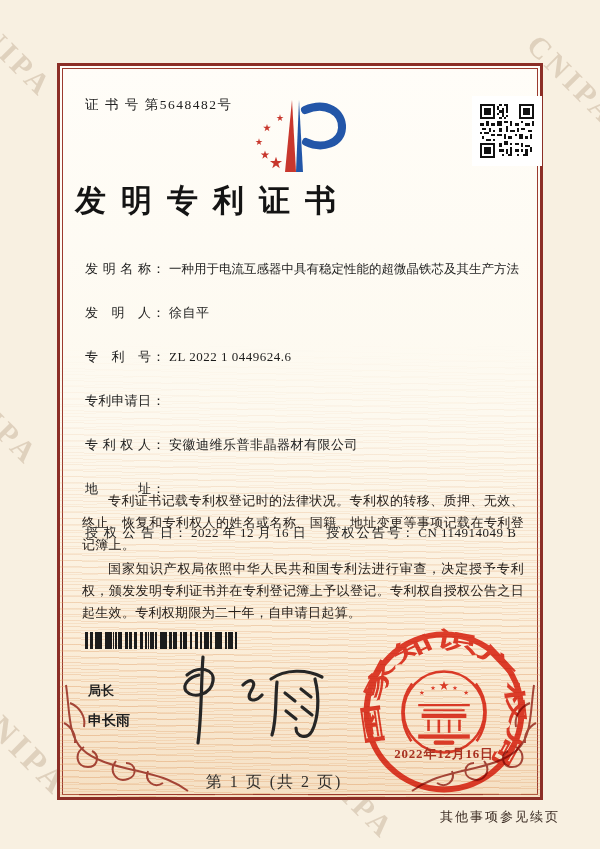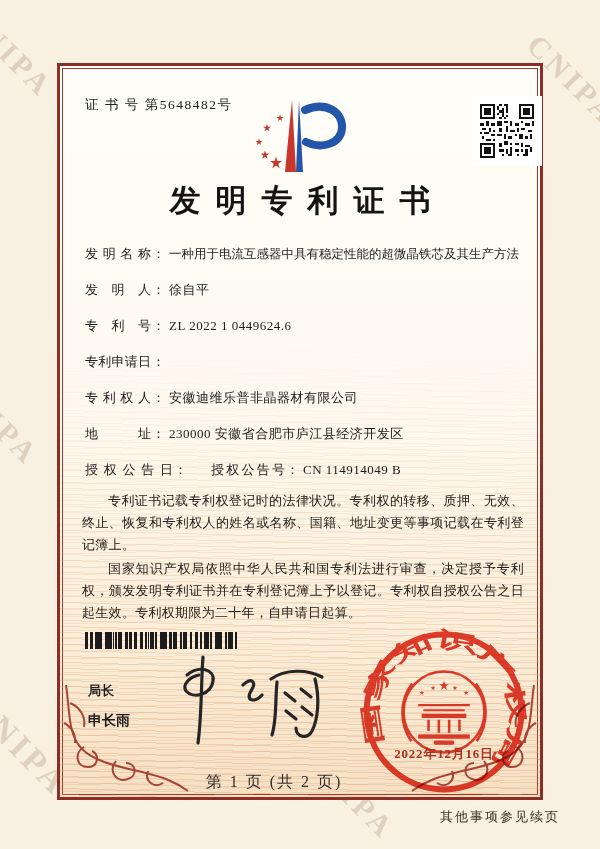--- a/index.html
+++ b/index.html
@@ -24,24 +24,24 @@
         repeating-linear-gradient(-1.5deg, rgba(230,170,115,0) 0 3px, rgba(230,170,115,0.25) 3px 4px, rgba(230,170,115,0) 4px 7px);
       -webkit-mask-image:linear-gradient(180deg,transparent 0 38%,rgba(0,0,0,.55) 62%,#000 88%);
       mask-image:linear-gradient(180deg,transparent 0 38%,rgba(0,0,0,.55) 62%,#000 88%);}
 
   .cert-no{position:absolute;left:25px;top:30px;font-size:13.5px;letter-spacing:1.5px;color:#222;}
 
   .logo{position:absolute;left:170px;top:32px;width:136px;height:78px;}
   .qr-box{position:absolute;left:412px;top:30px;width:70px;height:70px;background:#fff;
           display:flex;align-items:center;justify-content:center;}
 
-  .title{position:absolute;left:0;top:114px;width:100%;text-align:center;margin:0;
+  .title{position:absolute;left:0;top:114px;width:100%;text-align:left;margin:0;
          font-size:31px;font-weight:600;letter-spacing:15px;padding-left:15px;box-sizing:border-box;color:#141414;}
 
-  .fields{position:absolute;left:25px;top:179px;display:flex;flex-direction:column;gap:16px;font-size:13px;color:#1c1c1c;}
+  .fields{position:absolute;left:25px;top:194px;display:flex;flex-direction:column;gap:24px;font-size:13px;color:#1c1c1c;}
   .row{height:20px;display:flex;align-items:baseline;white-space:nowrap;}
   .lbl{display:inline-block;text-align:justify;text-align-last:justify;width:66px;}
   .lbl.wide{width:88px;}
   .lbl.mid{width:74px;}
   .colon{display:inline-block;margin:0 4px 0 1px;}
   .val{letter-spacing:0.5px;}
   .val-long{font-size:12.5px;letter-spacing:0;}
   .pair2{margin-left:20px;display:flex;align-items:center;}
 
   .paras{position:absolute;left:22px;top:424px;width:442px;font-size:13px;line-height:1.7;
@@ -150,25 +150,25 @@
           <span class="colon">：</span>
       </div>
       <div class="row">
         <span class="lbl">专利权人</span>
           <span class="colon">：</span>
         <span class="val">安徽迪维乐普非晶器材有限公司</span>
       </div>
       <div class="row">
         <span class="lbl">地址</span>
           <span class="colon">：</span>
-        <span class="val">230000 安徽省合肥市庐江县经济开发区</span>
       </div>
       <div class="row">
         <span class="lbl wide">授权公告日</span>
           <span class="colon">：</span>
+        <span class="val">2022 年 12 月 16 日</span>
         <span class="pair2">
           <span class="lbl mid">授权公告号</span>
             <span class="colon">：</span>
           <span class="val">CN 114914049 B</span>
         </span>
       </div>
     </div>
 
     <div class="paras">
       <p>专利证书记载专利权登记时的法律状况。专利权的转移、质押、无效、终止、恢复和专利权人的姓名或名称、国籍、地址变更等事项记载在专利登记簿上。</p>

